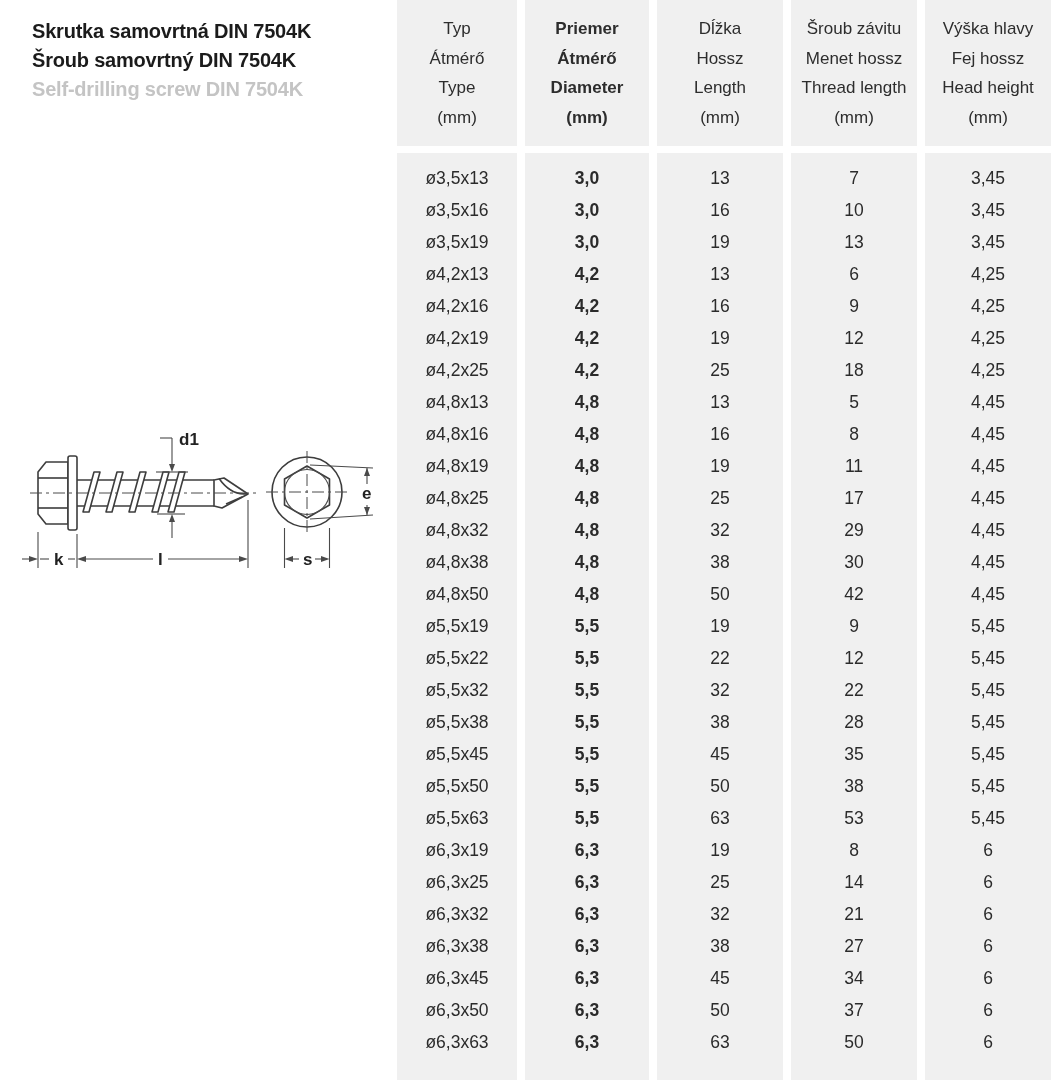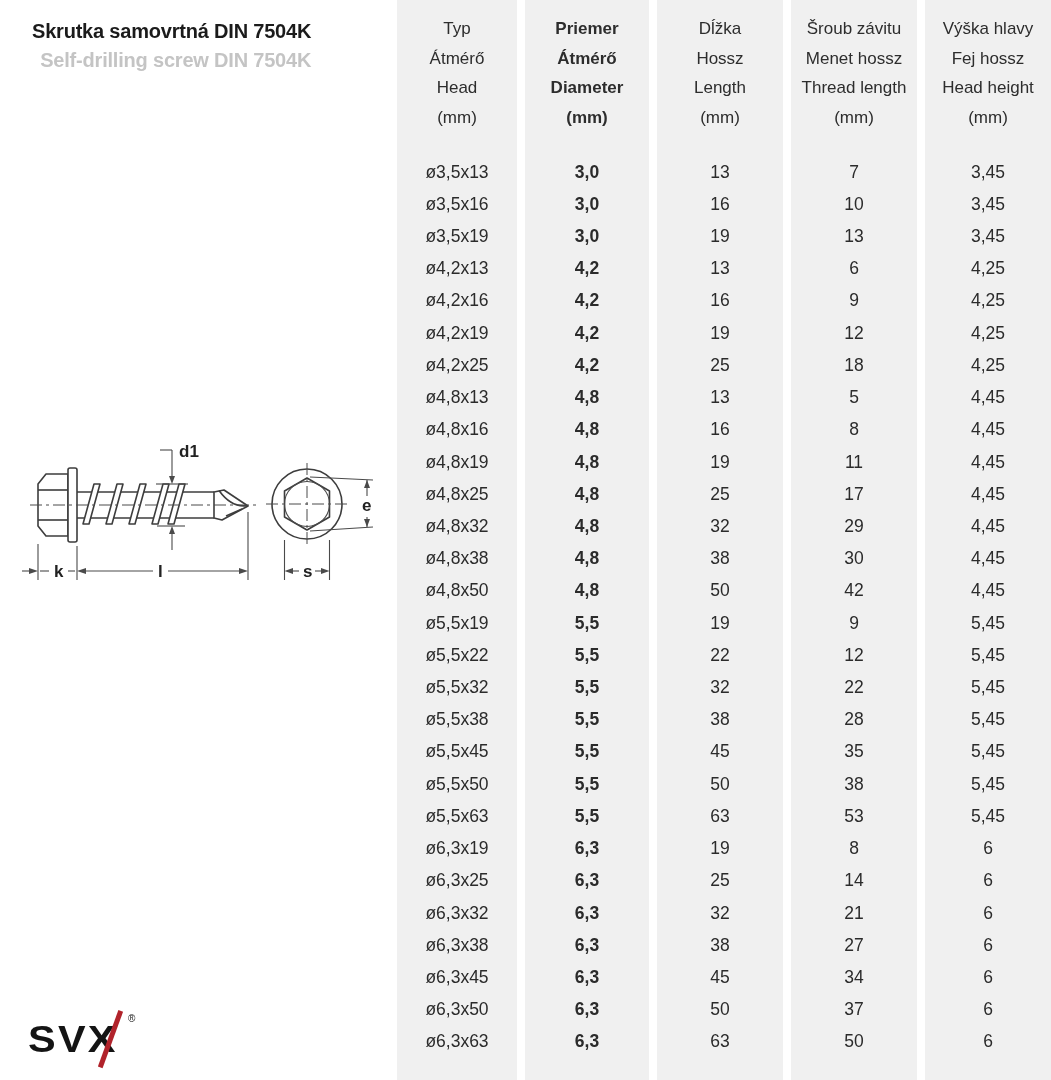--- a/index.html
+++ b/index.html
@@ -4,24 +4,24 @@
 <style>
   html,body { margin:0; padding:0; background:#ffffff; }
   .page {
     position:relative; width:1051px; height:1080px; background:#fff;
     font-family:"Liberation Sans", sans-serif; overflow:hidden;
   }
 
   
   .titles { position:absolute; left:32px; top:17px; }
   .title  { font-size:20px; font-weight:bold; line-height:29px; color:#1b1b1b; white-space:nowrap; letter-spacing:-0.2px; }
-  .title.en { color:var(--title-gray);text-align:right; }
+  .title.en { color:var(--title-gray); }
 
   
-  .drawing { position:absolute; left:16px; top:420px; width:372px; height:200px; }
+  .drawing { position:absolute; left:16px; top:408px; width:372px; height:200px; }
   .drawing svg { display:block; }
   .obj  { stroke:#3d3d3d; stroke-width:1.6; fill:none; stroke-linejoin:round; }
   .objf { stroke:#3d3d3d; stroke-width:1.6; fill:#ffffff; stroke-linejoin:round; }
   .dim  { stroke:#4a4a4a; stroke-width:1.1; fill:none; }
   .cl   { stroke:#4a4a4a; stroke-width:1; fill:none; stroke-dasharray:12 4 3 4; }
   .arr  { fill:#4a4a4a; stroke:none; }
   .dimlabel { font-family:"Liberation Sans", sans-serif; font-size:17px; font-weight:600; fill:#222; }
 
   
   .logo { position:absolute; left:28px; top:1016px; width:150px; height:58px; }
@@ -38,32 +38,33 @@
   
   .spec-table { position:absolute; left:397px; top:0; width:654px; height:1080px; display:flex; gap:8px; }
   .col  { display:flex; flex-direction:column; }
   .c0 { width:120px; } .c1 { width:124px;font-weight:bold; } .c2 { width:126px; } .c3 { width:126px; } .c4 { width:126px; }
   .col-head {
     height:146px; background:var(--cell-bg);
     display:flex; flex-direction:column; justify-content:center; align-items:center;
   }
   .head-line { font-size:17px; line-height:29.5px; color:#2d2d2d; white-space:nowrap; }
   .col-body {
-    flex:1; background:var(--cell-bg);
+    flex:1; margin-top:7px; background:var(--cell-bg);
     display:grid; grid-template-rows:repeat(28, 1fr); padding:10px 0 22px 0;
   }
   .cell { display:flex; align-items:center; justify-content:center; font-size:17.5px; color:#2b2b2b; }
 </style>
 </head>
 <body>
 
 <div class="page">
 
   <header class="titles">
     <div class="title">Skrutka samovrtná DIN 7504K</div>
+    <div class="title">Šroub samovrtný DIN 7504K</div>
     <div class="title en">Self-drilling screw DIN 7504K</div>
   </header>
 
   <div class="drawing">
     <svg width="372" height="200" viewBox="0 0 372 200">
 
       <g>
 
         <path class="objf" d="M22,64 L30,54 L52,54 L52,116 L30,116 L22,106 Z"></path>
         <line class="obj" x1="22" y1="70" x2="52" y2="70"></line>
@@ -138,32 +139,27 @@
         <line class="dim" x1="277" y1="151" x2="283" y2="151"></line>
         <text class="dimlabel" x="287" y="157">s</text>
         <line class="dim" x1="299" y1="151" x2="305" y2="151"></line>
         <polygon class="arr" points="305,148 305,154 313.5,151"></polygon>
       </g>
 
       <line class="cl" x1="14" y1="85" x2="240" y2="85"></line>
     </svg>
   </div>
 
-  <div class="logo">
-    <span class="logo-text">SVX</span>
-    <span class="logo-slash"></span>
-    <span class="logo-reg">®</span>
-  </div>
 
   <div class="spec-table" id="spec-table">
       <div class="col c0">
         <div class="col-head">
           <div class="head-line">Typ</div>
           <div class="head-line">Átmérő</div>
-          <div class="head-line">Head</div>
+          <div class="head-line">Type</div>
           <div class="head-line">(mm)</div>
         </div>
         <div class="col-body">
           <div class="cell">ø3,5x13</div>
           <div class="cell">ø3,5x16</div>
           <div class="cell">ø3,5x19</div>
           <div class="cell">ø4,2x13</div>
           <div class="cell">ø4,2x16</div>
           <div class="cell">ø4,2x19</div>
           <div class="cell">ø4,2x25</div>

